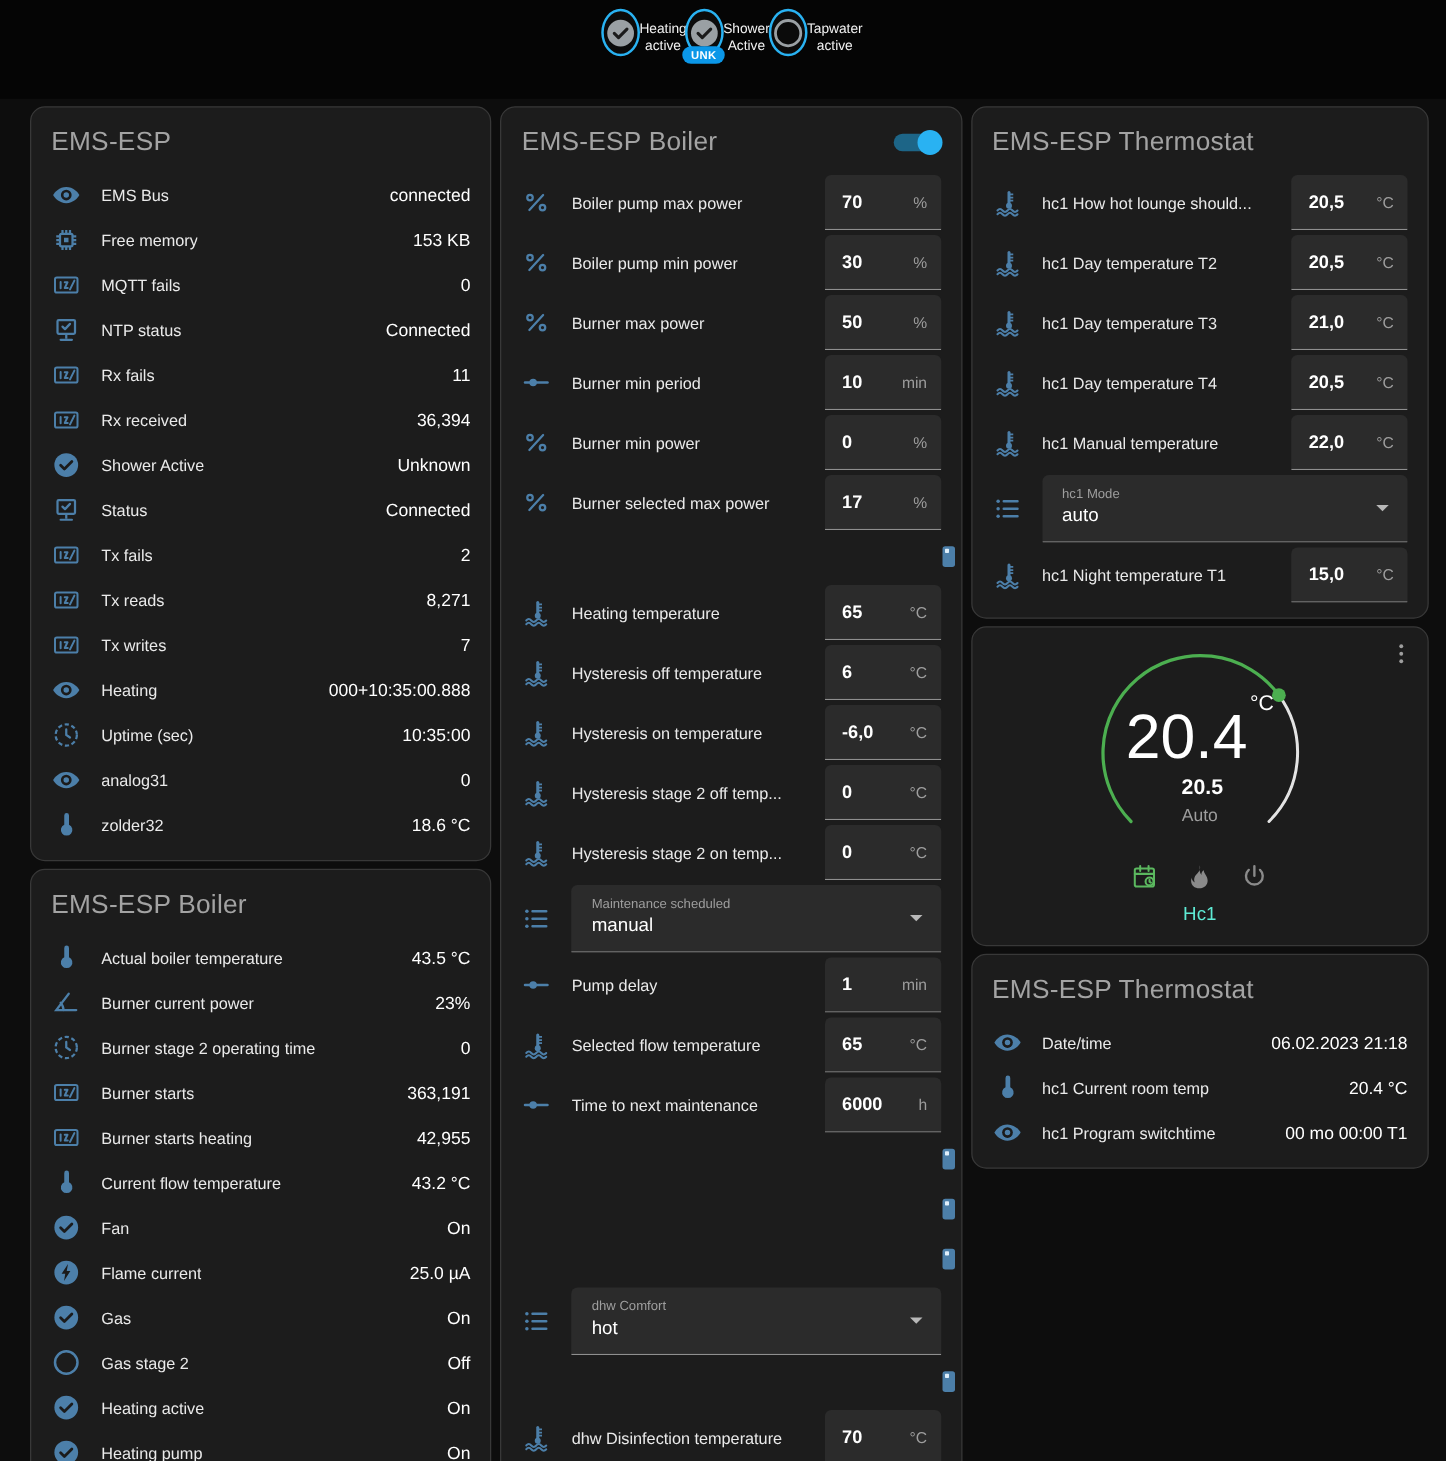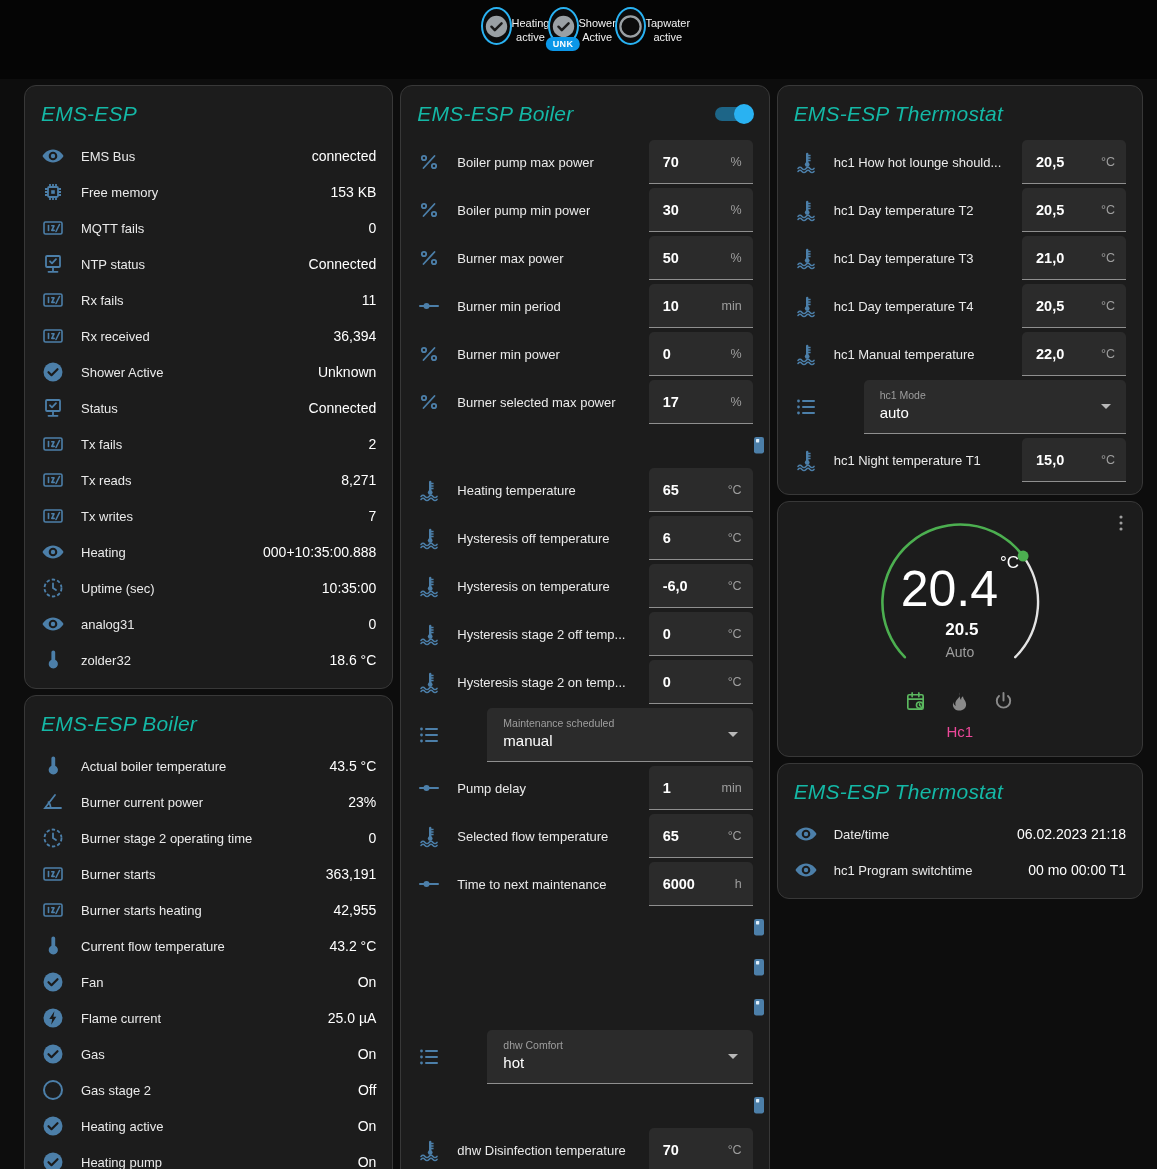--- a/index.html
+++ b/index.html
@@ -18,30 +18,30 @@
   .badge-tag{position:absolute;bottom:-8px;left:50%;transform:translateX(-50%);
     background:#0b97e8;color:#fff;font-size:9px;font-weight:700;padding:2px 7px;
     border-radius:9px;letter-spacing:.3px;}
   .badge-tag:empty{display:none;}
   .badge-label{margin-top:8px;font-size:11px;color:#f2f2f2;text-align:center;line-height:1.3;}
   .board{display:flex;gap:7px;padding:6px 14px 0 24px;align-items:flex-start;}
   .col{display:flex;flex-direction:column;gap:6px;}
   .col-l{width:370px;} .col-m{width:370px;} .col-r{width:367px;}
   .card{background:var(--card);border:1px solid #383838;border-radius:12px;position:relative;overflow:hidden;}
   .card-head{display:flex;align-items:center;justify-content:space-between;padding:16px 16px 10px;}
-  .card-head h2{font-size:21px;font-weight:400;color:#14b8a6;letter-spacing:.2px;font-style:italic;}
+  .card-head h2{font-size:21px;font-weight:400;color:#a3a3a3;letter-spacing:.2px;}
   .rows{padding:2px 0 10px;}
   .row{display:flex;align-items:center;padding:0 16px;}
   .row.text{height:36px;cursor:pointer;}
-  .row.number{height:48px;} .row.toggle{height:40px;} .row.select{height:58px;gap:30px;}
+  .row.number{height:48px;} .row.toggle{height:40px;} .row.select{height:58px;}
   .row .icon{width:24px;height:24px;flex:0 0 24px;margin-right:16px;}
   .row .icon svg{width:24px;height:24px;color:var(--icon);display:block;}
   .label{font-size:13px;color:#eaeaea;white-space:nowrap;overflow:hidden;text-overflow:ellipsis;}
   .value{margin-left:auto;font-size:14px;color:#fff;white-space:nowrap;padding-left:10px;}
-  .numbox{margin-left:auto;width:104px;height:44px;background:var(--inputbg);
+  .numbox{margin-left:auto;width:93px;height:44px;background:var(--inputbg);
     border-radius:5px 5px 0 0;border-bottom:1px solid #8f8f8f;display:flex;
     align-items:center;justify-content:space-between;padding:0 11px 0 14px;cursor:text;}
   .nval{font-size:14.5px;font-weight:600;color:#fff;}
   .nunit{font-size:12.5px;color:#9e9e9e;}
   .select-box{position:relative;flex:1;margin-left:0;height:54px;background:var(--inputbg);
     border-radius:5px 5px 0 0;border-bottom:1px solid #8f8f8f;padding:9px 34px 0 16px;cursor:pointer;}
   .select-label{font-size:10.5px;color:#9e9e9e;}
   .select-value{font-size:15px;color:#fff;margin-top:3px;}
   .caret{position:absolute;right:15px;top:24px;width:0;height:0;
     border-left:5px solid transparent;border-right:5px solid transparent;border-top:5px solid #b8b8b8;}
@@ -57,21 +57,21 @@
   .dial-wrap svg.arc{position:absolute;inset:0;cursor:pointer;}
   .dial-current{position:absolute;top:34px;left:0;right:0;text-align:center;
     font-size:50px;font-weight:400;color:#fff;line-height:1;}
   .dial-current sup{font-size:17px;font-weight:400;vertical-align:38px;margin-left:2px;color:#fff;}
   .dial-target{position:absolute;top:100px;left:4px;right:0;text-align:center;font-size:17px;font-weight:600;color:#fff;}
   .dial-mode{position:absolute;top:124px;left:0;right:0;text-align:center;font-size:14px;color:#9e9e9e;}
   .dial-modes{display:flex;justify-content:center;gap:20px;margin-top:2px;}
   .mode-btn{width:24px;height:24px;color:#8a8a8a;cursor:pointer;}
   .mode-btn svg{width:23px;height:23px;}
   .mode-btn.active{color:#5bb85f;}
-  .dial-name{text-align:center;font-size:15px;color:#ec4899;margin:9px 0 12px;}
+  .dial-name{text-align:center;font-size:15px;color:#5eead4;margin:9px 0 12px;}
 </style>
 </head>
 <body>
 
 <div class="badges">
   <div class="badge">
     <div class="badge-circle">
       <span class="icon">
           <svg viewBox="0 0 24 24">
             <circle cx="12" cy="12" r="9.5" fill="currentColor"></circle>
@@ -890,20 +890,29 @@
                 <circle cx="12" cy="12" r="4.3" fill="#1b1b1b"></circle>
                 <circle cx="12" cy="12" r="2.2" fill="currentColor"></circle>
               </svg>
             </span>
             <div class="label">Date/time</div>
             <div class="value">06.02.2023 21:18</div>
           </div>
           <div class="row text">
             <span class="icon">
               <svg viewBox="0 0 24 24">
+                <path d="M10.4 4.3a1.9 1.9 0 0 1 3.8 0v7.4a4.6 4.6 0 1 1-3.8 0z" fill="currentColor"></path>
+              </svg>
+            </span>
+            <div class="label">hc1 Current room temp</div>
+            <div class="value">20.4 °C</div>
+          </div>
+          <div class="row text">
+            <span class="icon">
+              <svg viewBox="0 0 24 24">
                 <path fill="currentColor" d="M12 5.5C6.5 5.5 2.7 9.6 1.5 12c1.2 2.4 5 6.5 10.5 6.5S21.3 14.4 22.5 12C21.3 9.6 17.5 5.5 12 5.5z"></path>
                 <circle cx="12" cy="12" r="4.3" fill="#1b1b1b"></circle>
                 <circle cx="12" cy="12" r="2.2" fill="currentColor"></circle>
               </svg>
             </span>
             <div class="label">hc1 Program switchtime</div>
             <div class="value">00 mo 00:00 T1</div>
           </div>
         </div>
     </div>

